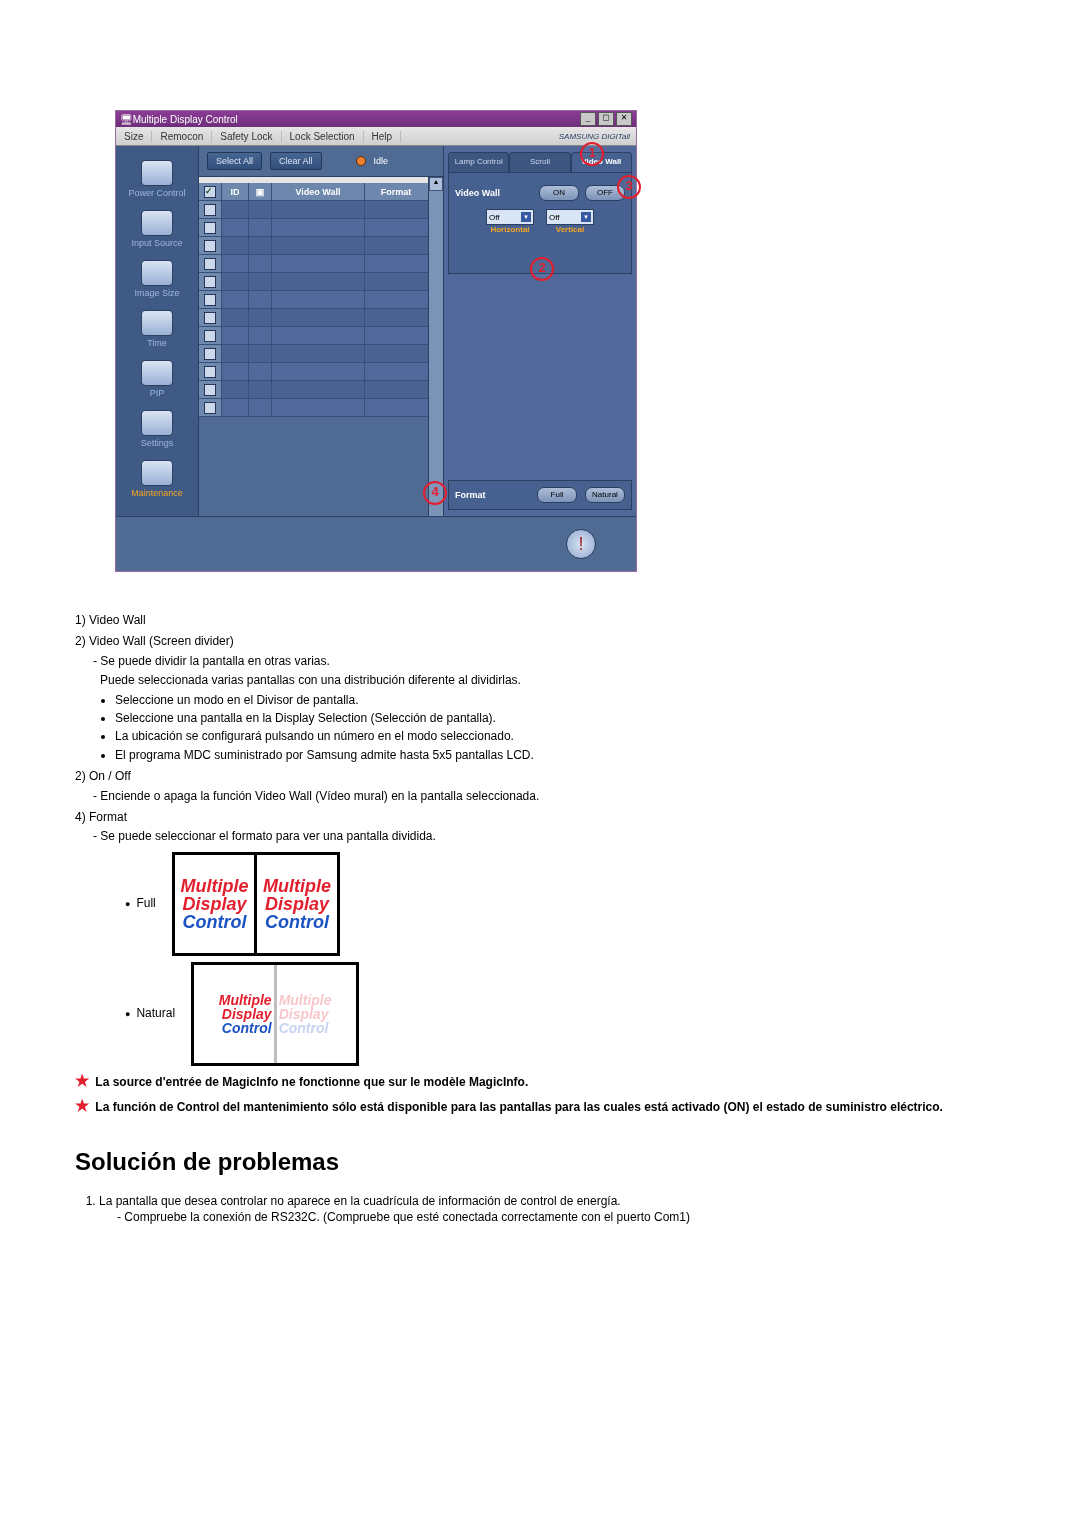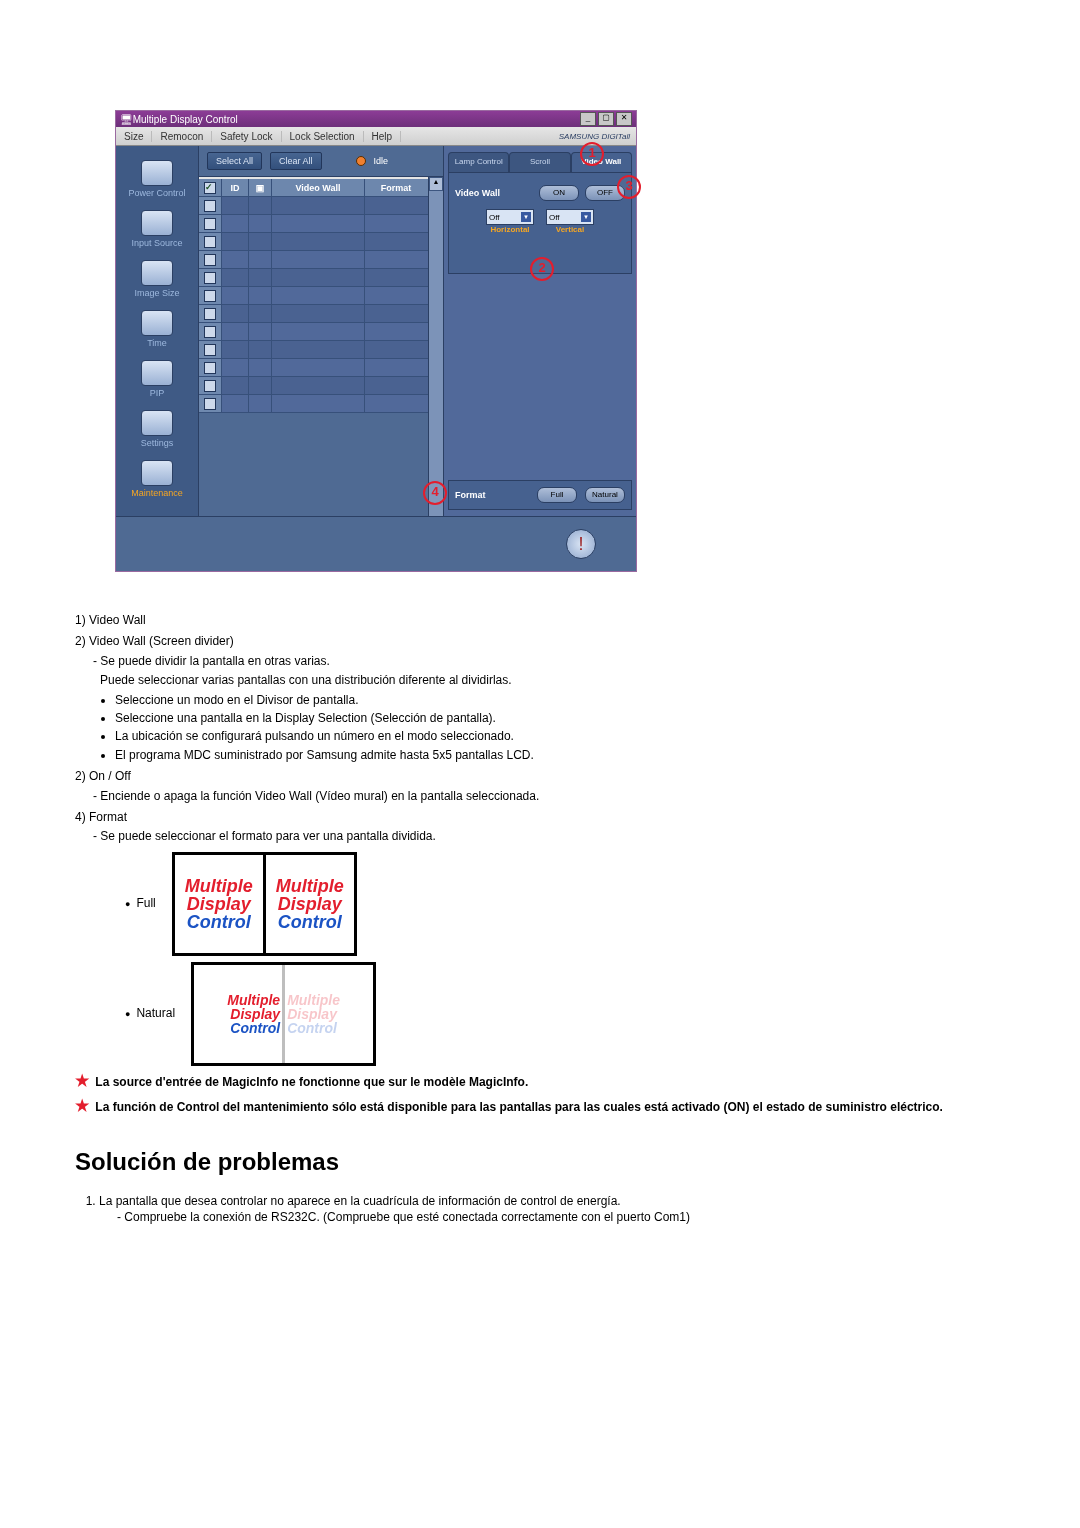--- a/index.html
+++ b/index.html
@@ -121,21 +121,21 @@
   border: 1px solid #5a2d00;
 }
 .idle-label { color: #fff; font-size: 9px; }
 
 .mdc-grid-wrap {
   display: flex;
   flex: 1;
 }
 .mdc-grid {
   flex: 1;
-  border-top: 2px solid #e5e5e5;
+  border-top: 6px solid #e5e5e5;
 }
 .grid-head, .grid-row {
   display: flex;
   height: 17px;
   border-bottom: 1px solid #37507a;
   background: #6d87ad;
 }
 .grid-row { background: #51699a; }
 .grid-row:nth-child(odd) { background: #4a6291; }
 .gc {
@@ -310,21 +310,21 @@
   align-items: center;
   gap: 16px;
   margin: 6px 0 0 50px;
 }
 .thumb-row .lbl::before {
   content: "●";
   font-size: 9px;
   margin-right: 6px;
 }
 .thumb {
-  width: 185px; height: 104px;
+  width: 168px; height: 104px;
   border: 3px solid #000;
   display: flex;
   box-sizing: border-box;
 }
 .thumb-half {
   flex: 1;
   display: flex;
   flex-direction: column;
   align-items: center;
   justify-content: center;
@@ -588,21 +588,21 @@
     <div class="mdc-footer">
       <div class="warn-icon">!</div>
     </div>
   </div>
 
   <div class="desc">
     <div class="num-item">1)  Video Wall</div>
 
     <div class="num-item">2)  Video Wall (Screen divider)</div>
     <div class="sub">- Se puede dividir la pantalla en otras varias.</div>
-    <div class="sub" style="margin-left:25px">Puede seleccionar varias pantallas con una distribución diferente al dividirlas.</div>
+    <div class="sub" style="margin-left:25px">Puede seleccionada varias pantallas con una distribución diferente al dividirlas.</div>
     <ul class="bullets">
       <li>Seleccione un modo en el Divisor de pantalla.</li>
       <li>Seleccione una pantalla en la Display Selection (Selección de pantalla).</li>
       <li>La ubicación se configurará pulsando un número en el modo seleccionado.</li>
       <li>El programa MDC suministrado por Samsung admite hasta 5x5 pantallas LCD.</li>
     </ul>
 
     <div class="num-item">2)  On / Off</div>
     <div class="sub">- Enciende o apaga la función Video Wall (Vídeo mural) en la pantalla seleccionada.</div>
 

